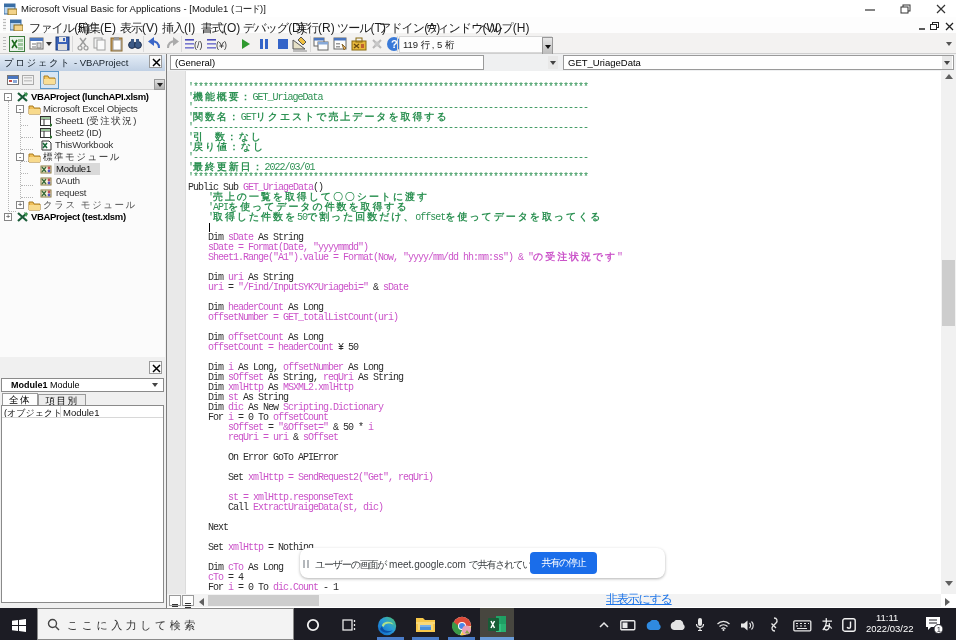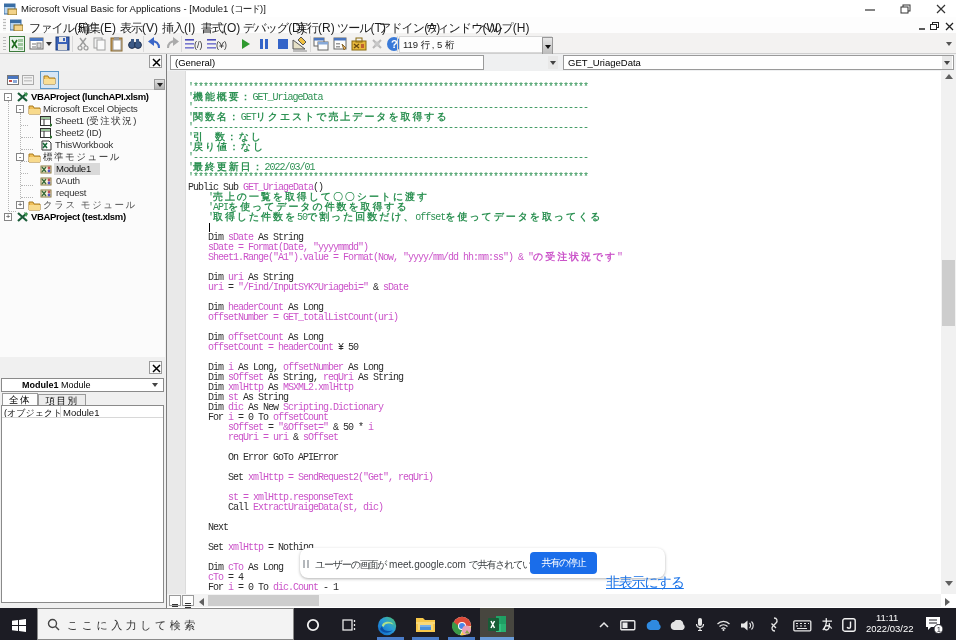--- a/index.html
+++ b/index.html
@@ -212,20 +212,21 @@
   <div class="ab" style="left:399px;top:36px;width:153px;height:17px;background:#fdfdfd;border:1px solid #d8d8d8"></div>
   <span class="ab" style="left:403px;top:39px;font-size:9.5px;color:#222">119 <i class="jj">行</i>, 5 <i class="jj">桁</i></span>
   <div class="ab" style="left:542px;top:37px;width:11px;height:19px;background:linear-gradient(#e8e8e8,#b8b8b8);border:1px solid #999">
         <b class="tri" style="margin:7px auto 0;border-left:3px solid transparent;border-right:3px solid transparent;border-top:4px solid #111"></b>
       </div>
   <div class="ab" style="left:944px;top:38px;width:10px;height:12px">
         <b class="tri" style="margin:4px auto 0;border-left:3px solid transparent;border-right:3px solid transparent;border-top:4px solid #555"></b>
       </div>
 </div>
 <div class="ab lay" id="leftcol">
+  <div class="ab phead" style="left:0;top:55px"><i class="jj">プロジェクト</i> - VBAProject</div>
   <div class="ab pclose" style="left:149px;top:55px"><svg width="11" height="11" style="margin:1px">
           <path d="M2 2 L9 9 M9 2 L2 9" stroke="#000" stroke-width="1.5"></path>
         </svg></div>
   <div class="ab" style="left:0;top:71px;width:165px;height:19px;background:#efefef;border-bottom:1px solid #d0d0d0"></div>
   <svg class="ab" style="left:7px;top:75px" width="12" height="10">
         <rect x="0.5" y="0.5" width="11" height="9" fill="#fdfdfd" stroke="#777"></rect>
         <rect x="1" y="1" width="10" height="3" fill="#4a76c0"></rect>
         <rect x="2" y="5" width="3" height="2" fill="#c04a4a"></rect>
         <rect x="6" y="5" width="4" height="3" fill="#8aa8d8"></rect>
       </svg>
@@ -325,21 +326,21 @@
     <div class="eb" style="left:4px;top:123px">+</div>
     <svg class="ab" style="left:16px;top:121px" width="13" height="12">
           <path d="M2 2 L11 10 M11 2 L2 10" stroke="#1a5c38" stroke-width="2.2"></path>
           <path d="M8 1 L12 3 L10 6 Z" fill="#3c9a50"></path>
         </svg>
     <div class="trow b" style="left:31px;top:121px">VBAProject (test.xlsm)</div>
   </div>
   <div class="ab pclose" style="left:149px;top:361px"><svg width="11" height="11" style="margin:1px">
           <path d="M2 2 L9 9 M9 2 L2 9" stroke="#000" stroke-width="1.5"></path>
         </svg></div>
-  <div class="ab" style="left:1px;top:378px;width:163px;height:14px;background:#fff;border:1px solid #8a8a8a;font-size:9px;line-height:12px;padding-left:20px"><span class="b">Module1</span> Module</div>
+  <div class="ab" style="left:1px;top:378px;width:163px;height:14px;background:#fff;border:1px solid #8a8a8a;font-size:9px;line-height:12px;padding-left:9px"><span class="b">Module1</span> Module</div>
   <div class="ab" style="left:152px;top:383px">
         <b class="tri" style="border-left:3.5px solid transparent;border-right:3.5px solid transparent;border-top:4.5px solid #444"></b>
       </div>
   <div class="ab" style="left:2px;top:393px;width:36px;height:12px;background:#fdfdfd;border:1px solid #9a9a9a;border-bottom:none;font-size:9.5px;text-align:center;line-height:12px"><i class="jj">全体</i></div>
   <div class="ab" style="left:38px;top:394px;width:48px;height:11px;background:#ececec;border:1px solid #9a9a9a;border-bottom:none;font-size:9.5px;text-align:center;line-height:11px"><i class="jj">項目別</i></div>
   <div class="ab" style="left:1px;top:405px;width:163px;height:198px;background:#fff;border:1px solid #8a8a8a"></div>
   <span class="ab" style="left:4px;top:407px;width:56px;overflow:hidden;white-space:nowrap;font-size:9px;color:#111">(<i class="jj" style="letter-spacing:0">オブジェクト名</i>)</span>
   <span class="ab" style="left:63px;top:407px;font-size:9.5px;color:#111">Module1</span>
   <div class="ab" style="left:2px;top:417px;width:161px;border-top:1px solid #d8d8d8"></div>
   <div class="ab" style="left:60px;top:406px;height:11px;border-left:1px solid #d8d8d8"></div>
@@ -430,21 +431,21 @@
   <div class="ab thumb" style="left:208px;top:595px;width:111px;height:11px"></div>
   <div class="ab" style="left:945px;top:598px">
         <b class="tri" style="border-top:4px solid transparent;border-bottom:4px solid transparent;border-left:5px solid #606060"></b>
       </div>
 
   <div class="ab" style="left:300px;top:548px;width:365px;height:30px;background:#fff;border-radius:8px;box-shadow:0 1px 3px rgba(0,0,0,.3)"></div>
   <div class="ab" style="left:303px;top:560px;width:2px;height:8px;background:#b4b8bc"></div>
   <div class="ab" style="left:306.5px;top:560px;width:2px;height:8px;background:#b4b8bc"></div>
   <span class="ab" style="left:315px;top:558px;font-size:10px;color:#3c4043"><i class="mj">ユーザーの画面が</i> meet.google.com <i class="mj">で共有されています。</i></span>
   <div class="ab" style="left:530px;top:552px;width:67px;height:22px;background:#1a6dea;border-radius:4px;color:#fff;font-size:10px;text-align:center;line-height:22px"><i class="mj">共有の停止</i></div>
-  <span class="ab" style="left:606px;top:574px;font-size:14px;color:#1a73e8;text-decoration:underline"><i class="mj">非表示にする</i></span>
+  <span class="ab" style="left:606px;top:591px;font-size:12px;color:#1a73e8;text-decoration:underline"><i class="mj">非表示にする</i></span>
 </div>
 <div class="ab lay" id="taskbar">
   <svg class="ab" style="left:12px;top:619px" width="14" height="13">
         <path d="M0 1.8 L6 1 L6 6 L0 6 Z M7 0.9 L14 0 L14 6 L7 6 Z M0 7 L6 7 L6 12 L0 11.2 Z M7 7 L14 7 L14 13 L7 12.1 Z" fill="#fff"></path>
       </svg>
   <div class="ab" style="left:37px;top:608px;width:257px;height:32px;background:#f3f3f3;border:1px solid #8a8a8a"></div>
   <svg class="ab" style="left:47px;top:618px" width="13" height="13">
         <circle cx="5.5" cy="5.5" r="4" fill="none" stroke="#444" stroke-width="1.4"></circle>
         <line x1="8.5" y1="8.5" x2="12" y2="12" stroke="#444" stroke-width="1.4"></line>
       </svg>

